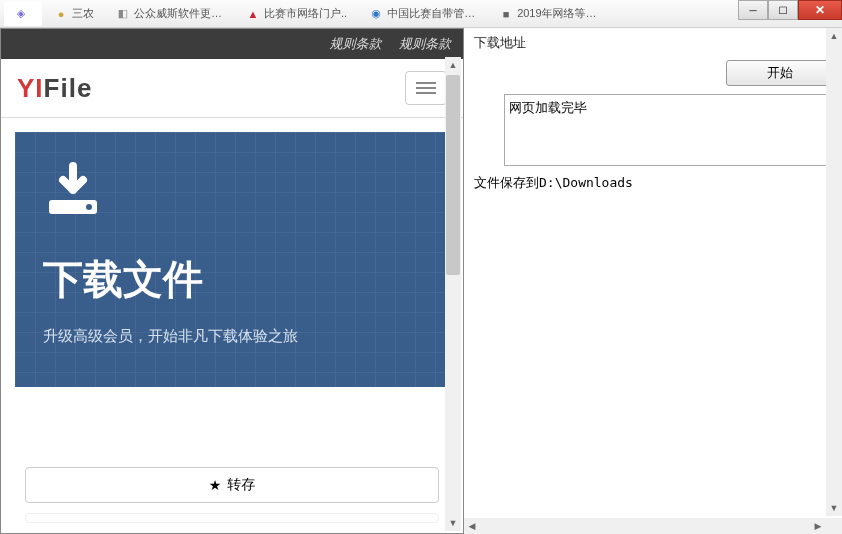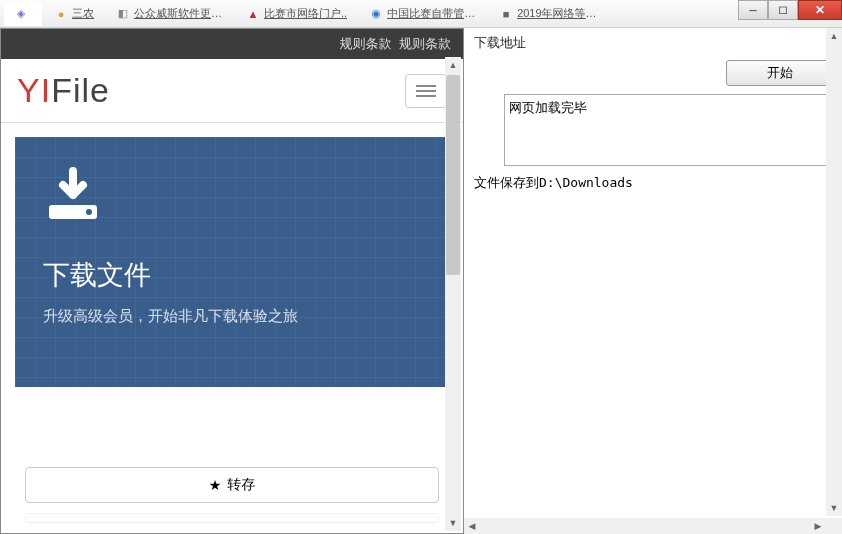--- a/index.html
+++ b/index.html
@@ -3,47 +3,47 @@
   <meta charset="utf-8">
   <style>
     * { margin: 0; padding: 0; box-sizing: border-box; }
     body { font-family: "Microsoft YaHei", Arial, sans-serif; background: #fff; width: 842px; height: 534px; overflow: hidden; position: relative; }
     
     
     .tab-strip { height: 28px; background: linear-gradient(#fcfcfc, #ececec); display: flex; align-items: center; padding: 0 4px; border-bottom: 1px solid #d0d0d0; }
     .browser-tab { display: flex; align-items: center; gap: 4px; padding: 0 10px; height: 24px; font-size: 11px; color: #555; margin-right: 2px; border-radius: 3px 3px 0 0; }
     .browser-tab.active { background: #fff; }
     .tab-dot { width: 14px; height: 14px; display: flex; align-items: center; justify-content: center; }
-    .tab-text { max-width: 90px; white-space: nowrap; overflow: hidden; text-overflow: ellipsis; text-decoration: underline; }
+    .tab-text { max-width: 90px; white-space: nowrap; overflow: hidden; text-overflow: ellipsis; }
     
     
     .win-controls { position: absolute; top: 0; right: 0; display: flex; z-index: 10; }
     .win-btn { width: 30px; height: 20px; display: flex; align-items: center; justify-content: center; font-size: 10px; cursor: pointer; }
     .win-min, .win-max { background: linear-gradient(#f5f5f5, #dcdcdc); border: 1px solid #aaa; }
     .win-close { background: linear-gradient(#e85b4b, #c93a2b); color: #fff; border: 1px solid #a02b1f; width: 44px; }
     .win-close-x { font-weight: bold; font-size: 12px; }
     
     
     .app-body { display: flex; height: 506px; }
     
     
     .left-panel { width: 464px; border: 1px solid #888; display: flex; flex-direction: column; background: #fff; position: relative; }
     .top-bar { background: #3c3c3c; color: #ddd; font-size: 13px; text-align: right; padding: 6px 12px; }
-    .top-bar span { margin-left: 4px; cursor: pointer; }
+    .top-bar span { margin-left: 14px; cursor: pointer; font-style: italic; }
     .brand-row { display: flex; align-items: center; justify-content: space-between; padding: 12px 16px; border-bottom: 1px solid #ddd; }
-    .logo { font-size: 34px; font-weight: normal; letter-spacing: 1px; }
+    .logo { font-size: 26px; font-weight: bold; letter-spacing: 1px; }
     .logo .y { color: #d43838; }
     .logo .i { color: #d43838; }
     .logo .file { color: #444; }
     .hamburger { width: 42px; height: 34px; border: 1px solid #ccc; border-radius: 4px; display: flex; flex-direction: column; align-items: center; justify-content: center; gap: 3px; cursor: pointer; }
     .hamburger span { width: 20px; height: 2px; background: #888; }
     
     .hero { margin: 14px 14px 0 14px; background: #3a5e8c; background-image: linear-gradient(rgba(255,255,255,0.05) 1px, transparent 1px), linear-gradient(90deg, rgba(255,255,255,0.05) 1px, transparent 1px); background-size: 20px 20px; color: #fff; padding: 30px 28px 40px 28px; height: 270px; }
     .dl-icon { margin-bottom: 30px; }
-    .hero-title { font-size: 27px; font-weight: normal; margin-bottom: 14px; }
+    .hero-title { font-size: 40px; font-weight: bold; margin-bottom: 20px; }
     .hero-sub { font-size: 15px; color: #d8e2ee; }
     
     .btn-row { padding: 80px 24px 0 24px; }
     .pill-btn { width: 100%; border: 1px solid #ccc; border-radius: 4px; padding: 8px 0; text-align: center; background: #fff; font-size: 14px; cursor: pointer; margin-bottom: 10px; display: flex; align-items: center; justify-content: center; gap: 6px; }
     
     .left-scroll { position: absolute; right: 2px; top: 28px; bottom: 2px; width: 16px; background: #f0f0f0; }
     .left-thumb { position: absolute; top: 18px; width: 14px; left: 1px; height: 200px; background: #c8c8c8; border-radius: 2px; }
     .scroll-arrow { position: absolute; width: 16px; height: 16px; font-size: 9px; text-align: center; line-height: 16px; color: #666; }
     
     

